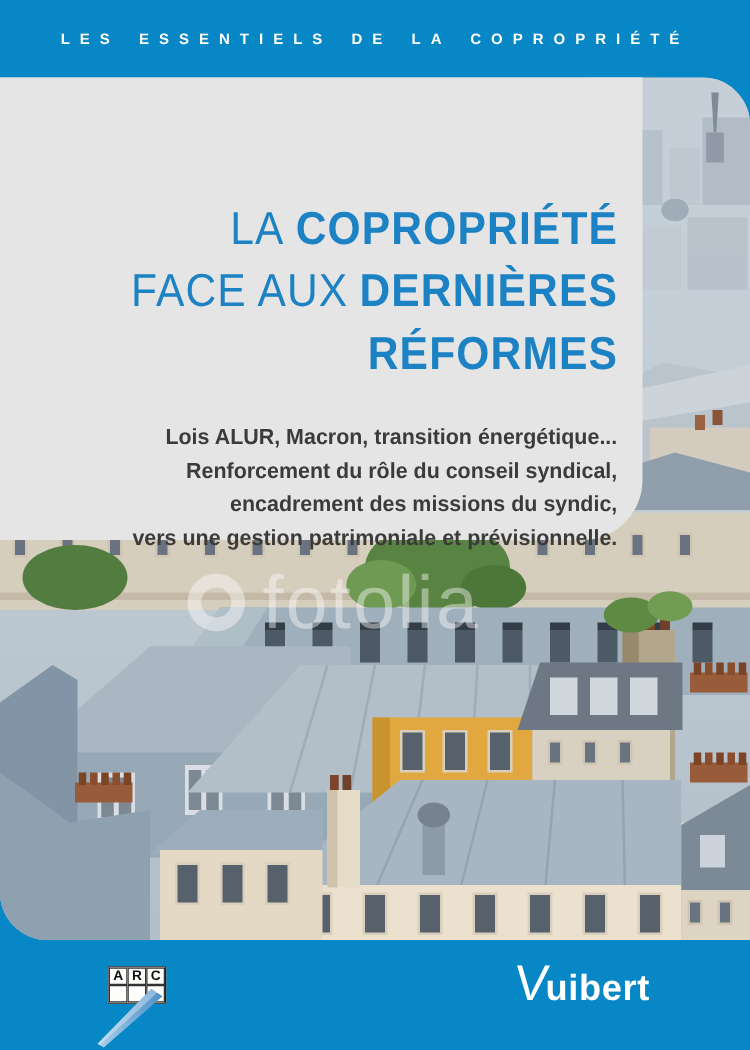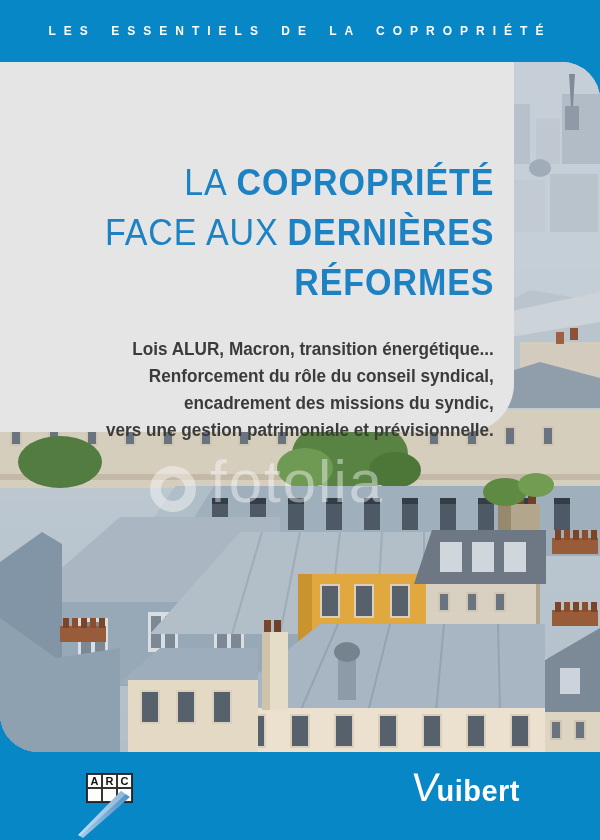--- a/index.html
+++ b/index.html
@@ -19,21 +19,21 @@
   .collection-label::first-letter{font-size:22px;}
   
   .photo{
     position:absolute;left:0;top:62px;width:600px;height:690px;z-index:2;
     border-radius:0 38px 0 38px;overflow:hidden;background:#bfcad3;
   }
   .photo svg{display:block;}
   
   .watermark{
     position:absolute;left:150px;top:452px;z-index:3;
-    display:flex;align-items:flex-end;gap:14px;
+    display:flex;align-items:center;gap:14px;
     color:rgba(255,255,255,0.42);
   }
   .wm-ring{width:46px;height:46px;border-radius:50%;border:11px solid rgba(255,255,255,0.42);box-sizing:border-box;}
   .wm-text{font-size:60px;font-weight:400;letter-spacing:2px;line-height:1;}
   
   .panel{
     position:absolute;left:0;top:62px;width:514px;height:370px;z-index:4;
     background:#e5e5e5;border-radius:0 0 48px 0;
   }
   .title{

